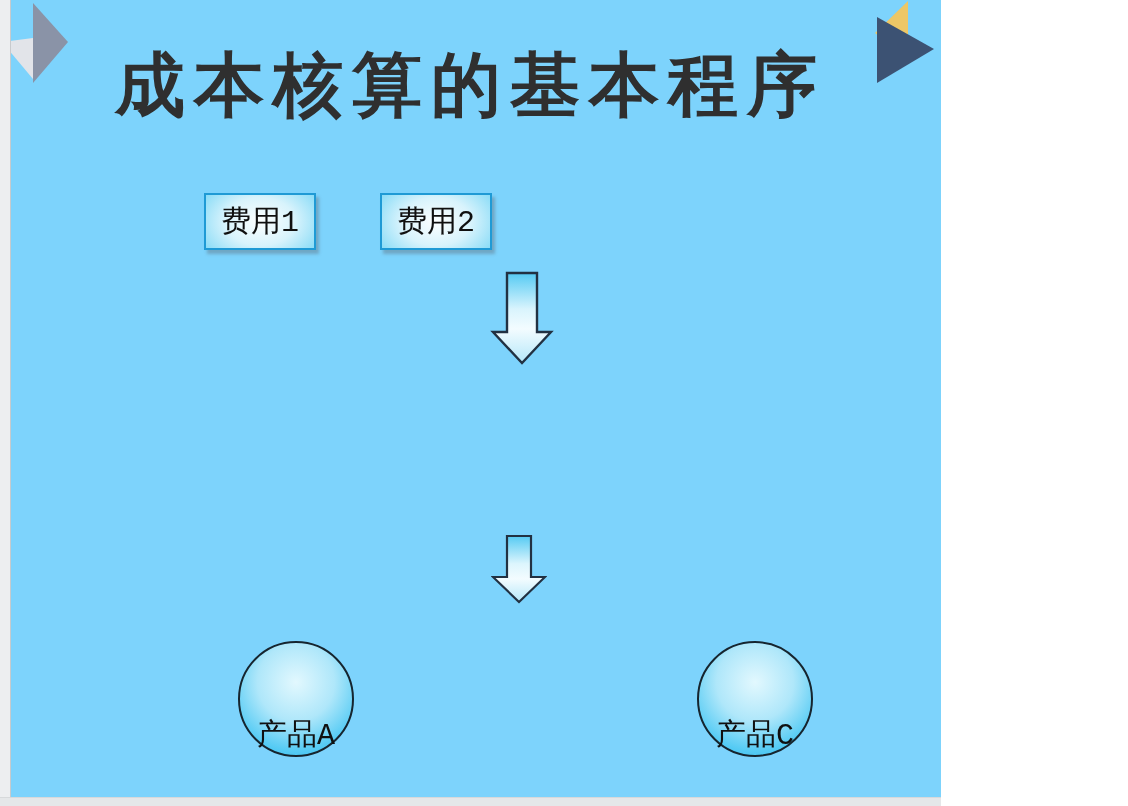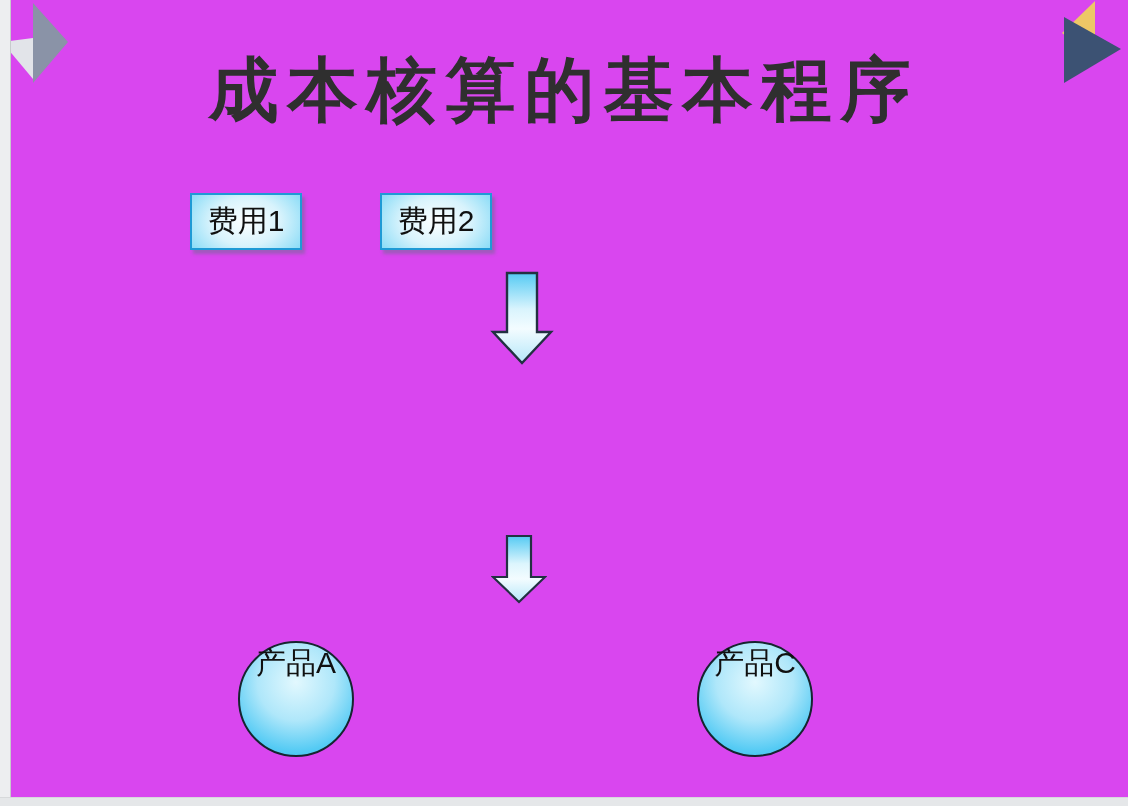--- a/index.html
+++ b/index.html
@@ -3,24 +3,25 @@
 <meta charset="utf-8">
 <style>
   html, body {
     margin: 0;
     padding: 0;
     background: #ffffff;
     font-family: "Liberation Sans", "DejaVu Sans", sans-serif;
   }
   #stage {
     position: relative;
-    width: 1128px;
+    width: 941px;
     height: 806px;
-    background: #d946ef;
+    background: #7dd3fc;
     overflow: hidden;
+    font-family: Liberation Mono, monospace;
   }
   
   .left-edge {
     position: absolute;
     left: 0; top: 0;
     width: 10px; height: 798px;
     background: #EDEEF0;
     border-right: 1px solid #C7CACD;
   }
   .bottom-edge {
@@ -56,21 +57,21 @@
     border: 2px solid #1F9AD5;
     background: radial-gradient(ellipse 85% 120% at 50% 50%,
                 #FDFFFF 0%, #D8F3FC 38%, #8ADCF7 72%, #47C6F3 100%);
     box-shadow: 3px 4px 3px rgba(96,114,128,0.45);
     display: flex;
     align-items: center;
     justify-content: center;
     font-size: 30px;
     color: #101010;
   }
-  .box-1 { left: 190px; }
+  .box-1 { left: 204px; }
   .box-2 { left: 380px; }
   .box-3 { left: 565px; }
   .box-4 { left: 745px; }
   
   .arrow-large { position: absolute; left: 490px; top: 271px; }
   .arrow-small { position: absolute; left: 491px; top: 534px; }
   
   .diamond-wrap { position: absolute; left: 388px; top: 382px; width: 262px; height: 146px; }
   .diamond-wrap svg { position: absolute; left: 0; top: 0; }
   .diamond-label {
@@ -88,21 +89,21 @@
     position: absolute;
     top: 641px;
     width: 116px;
     height: 116px;
     box-sizing: border-box;
     border: 2px solid #16252F;
     border-radius: 50%;
     background: radial-gradient(circle at 50% 35%,
                 #E2F8FE 0%, #AFE7FA 42%, #55CBF4 75%, #2BB9EF 100%);
     display: flex;
-    align-items: flex-start;
+    align-items: flex-end;
     justify-content: center;
     font-size: 30px;
     color: #101010;
   }
   .circle-a { left: 238px; }
   .circle-b { left: 468px; }
   .circle-c { left: 697px; }
 </style>
 </head>
 <body>

